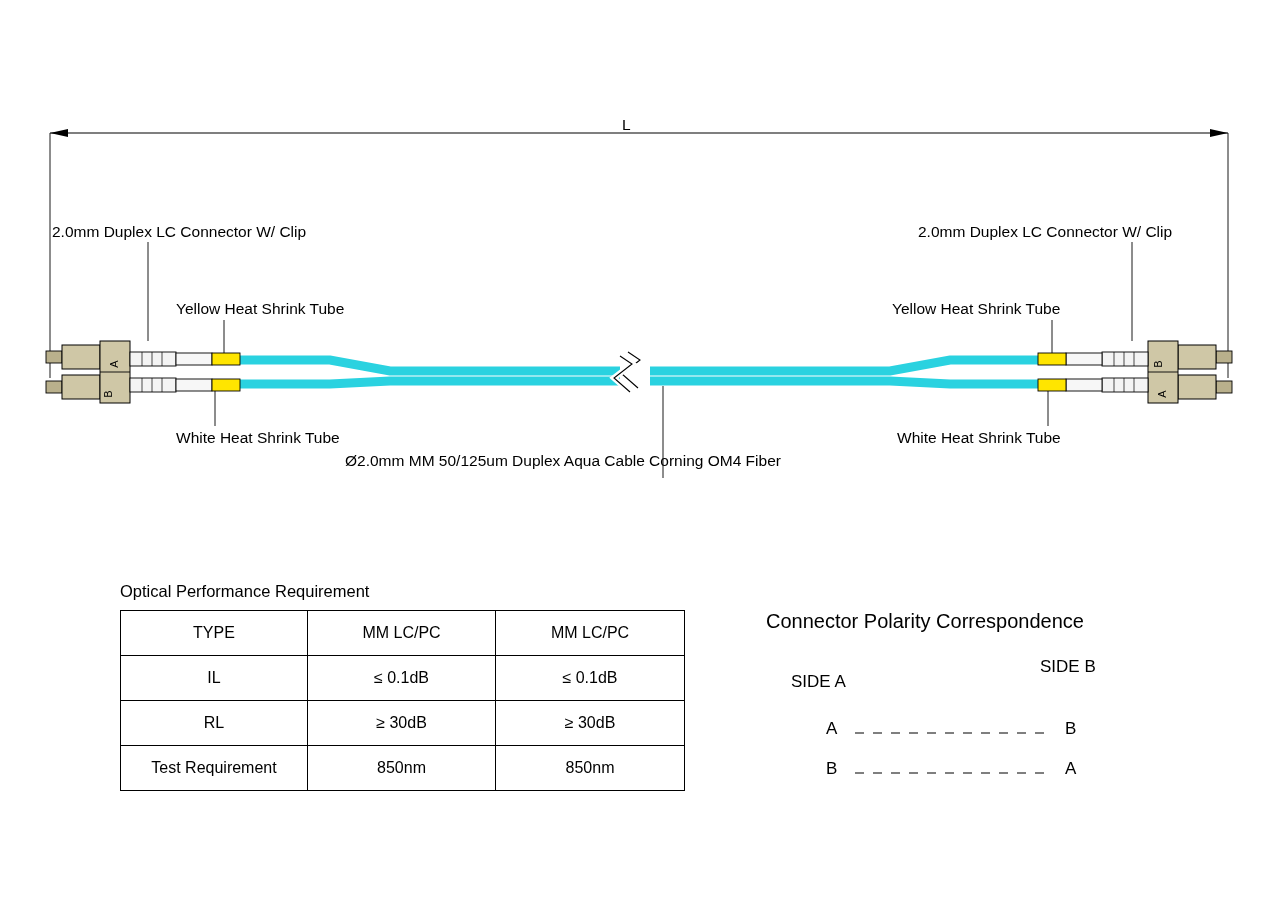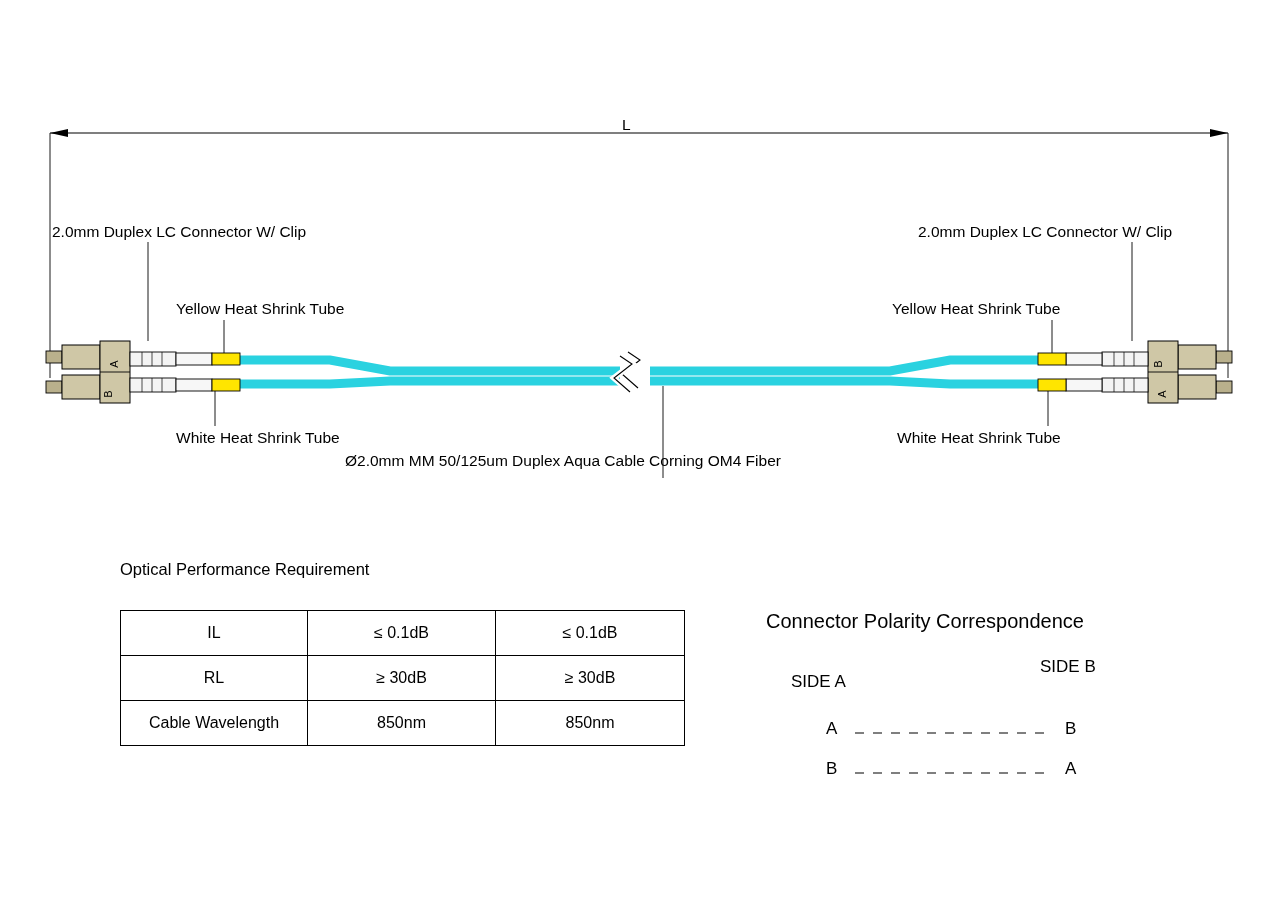--- a/index.html
+++ b/index.html
@@ -33,21 +33,21 @@
     color: #000;
     white-space: nowrap;
     line-height: 1;
   }
   .lbl.r { text-align: right; }
 
   
   .perf-title {
     position: absolute;
     left: 120px;
-    top: 560px;
+    top: 582px;
     font-size: 16.5px;
     white-space: nowrap;
   }
   table.perf {
     position: absolute;
     left: 120px;
     top: 610px;
     border-collapse: collapse;
     font-size: 16px;
   }
@@ -210,31 +210,36 @@
 
   <div class="lbl" style="left:897px; top:430px;">White Heat Shrink Tube</div>
 
   <div class="lbl" style="left:345px; top:453px;">Ø2.0mm MM 50/125um Duplex Aqua Cable Corning OM4 Fiber</div>
 
   <div class="perf-title">Optical Performance Requirement</div>
 
   <table class="perf">
     <tbody>
       <tr>
+        <td class="c0">TYPE</td>
+        <td class="c1">MM LC/PC</td>
+        <td class="c2">MM LC/PC</td>
+      </tr>
+      <tr>
         <td class="c0">IL</td>
         <td class="c1">≤ 0.1dB</td>
         <td class="c2">≤ 0.1dB</td>
       </tr>
       <tr>
         <td class="c0">RL</td>
         <td class="c1">≥ 30dB</td>
         <td class="c2">≥ 30dB</td>
       </tr>
       <tr>
-        <td class="c0">Cable Wavelength</td>
+        <td class="c0">Test Requirement</td>
         <td class="c1">850nm</td>
         <td class="c2">850nm</td>
       </tr>
     </tbody>
   </table>
 
   <div class="pol-title">Connector Polarity Correspondence</div>
   <div class="pol-side-a">SIDE A</div>
   <div class="pol-side-b">SIDE B</div>
 

